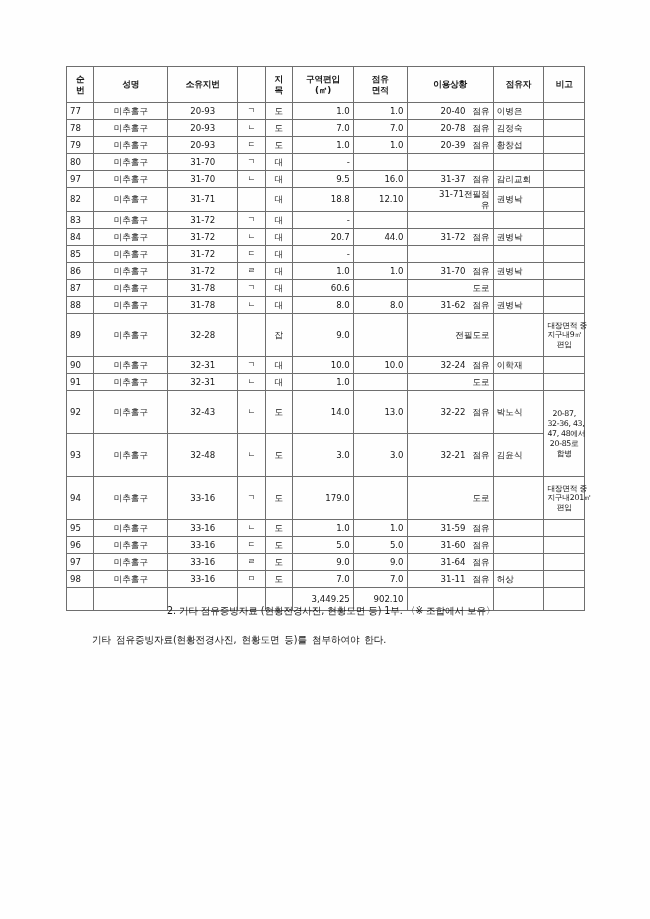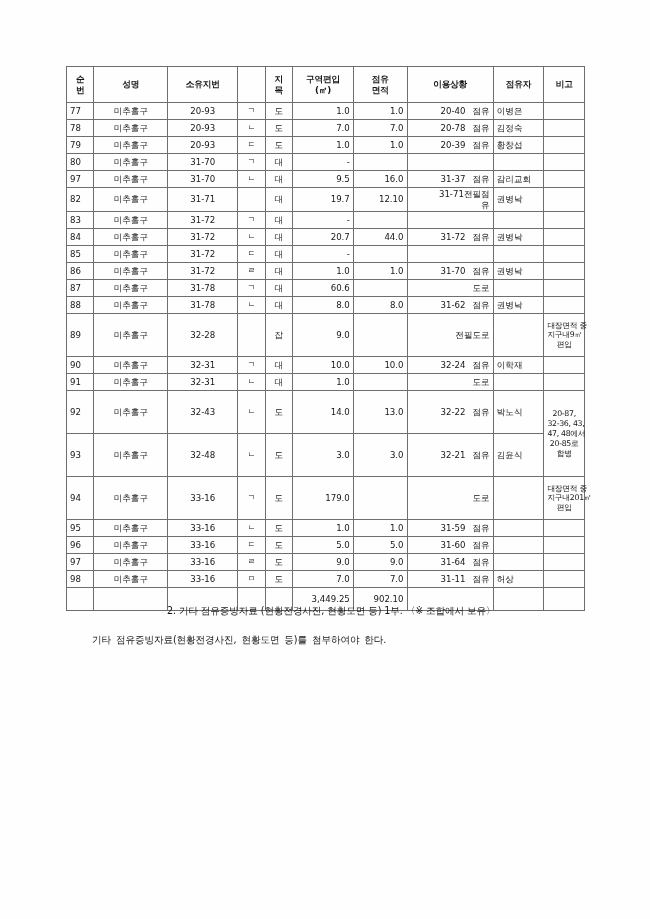--- a/index.html
+++ b/index.html
@@ -220,21 +220,21 @@
             <td class="c-usage"><span class="usage-code">31-37</span><span class="usage-word">점유</span></td>
             <td class="c-occupant">감리교회</td>
             <td class="c-remark"></td>
           </tr>
           <tr class="row-normal">
             <td class="c-seq">82</td>
             <td class="c-name">미추홀구</td>
             <td class="c-lot">31-71</td>
             <td class="c-sub"></td>
             <td class="c-cat">대</td>
-            <td class="c-incorp">19.7</td>
+            <td class="c-incorp">18.8</td>
             <td class="c-occarea">12.10</td>
             <td class="c-usage"><span class="usage-plain">31-71전필점유</span></td>
             <td class="c-occupant">권병낙</td>
             <td class="c-remark"></td>
           </tr>
           <tr class="row-normal">
             <td class="c-seq">83</td>
             <td class="c-name">미추홀구</td>
             <td class="c-lot">31-72</td>
             <td class="c-sub">ㄱ</td>

